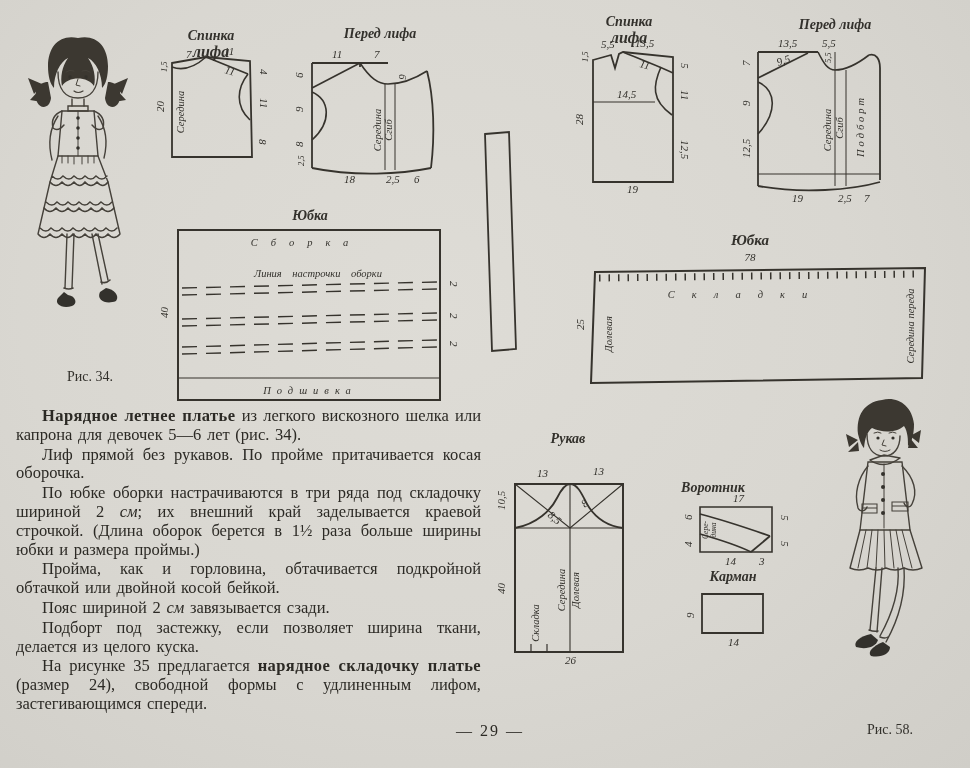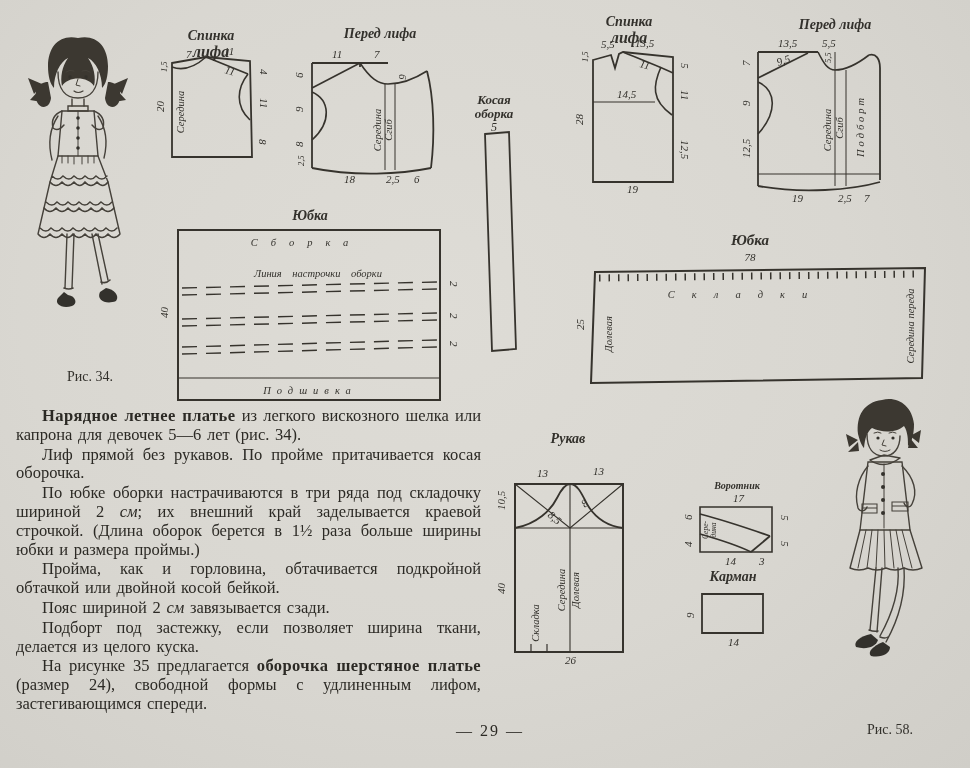--- a/index.html
+++ b/index.html
@@ -108,25 +108,20 @@
     <text class="dim" x="7" y="97" transform="rotate(-90 7 97)">8</text>
     <text class="dim-sm" x="8" y="116" transform="rotate(-90 8 116)">2,5</text>
     <text class="dim" x="103" y="24" transform="rotate(90 103 24)">6</text>
     <text class="dim" x="48" y="133">18</text>
     <text class="dim" x="90" y="133">2,5</text>
     <text class="dim" x="118" y="133">6</text>
     <text class="lbl" x="85" y="80" transform="rotate(-90 85 80)" text-anchor="middle">Середина</text>
     <text class="lbl" x="96" y="80" transform="rotate(-90 96 80)" text-anchor="middle">Сгиб</text>
   </svg>
 
-  <div class="abs pat-title" style="left:455px;top:93px;width:78px;font-size:13px;font-weight:bold">
-    <span>Косая</span><br>
-    <span>оборка</span><br>
-    <span style="font-style:italic;font-weight:normal;font-size:12px">5</span>
-  </div>
   <svg class="abs" style="left:475px;top:125px" width="50" height="235" viewBox="0 0 50 235">
     <polygon points="10,9 34,7 41,224 17,226" fill="none" stroke="#36332d" stroke-width="1.8"></polygon>
   </svg>
 
   <div class="abs pat-title" style="left:590px;top:15px;width:78px;font-size:14px">
     <span>Спинка</span>
     <span class="sub">лифа</span>
   </div>
   <svg class="abs" style="left:577px;top:40px" width="115" height="155" viewBox="0 0 115 155">
     <g fill="none" stroke="#36332d">
@@ -209,21 +204,21 @@
     <text class="lbl" x="336" y="100" transform="rotate(-90 336 100)" text-anchor="middle">Середина переда</text>
   </svg>
 
   <div id="article">
       <p><span class="b">Нарядное летнее платье</span><span class="n"> из легкого вискозного шелка или капрона для девочек 5—6 лет (рис. 34).</span></p>
       <p><span class="n">Лиф прямой без рукавов. По пройме притачивается косая оборочка.</span></p>
       <p><span class="n">По юбке оборки настрачиваются в три ряда под складочку шириной 2 </span><span class="i">см</span><span class="n">; их внешний край заделывается краевой строчкой. (Длина оборок берется в 1½ раза больше ширины юбки и размера проймы.)</span></p>
       <p><span class="n">Пройма, как и горловина, обтачивается подкройной обтачкой или двойной косой бейкой.</span></p>
       <p><span class="n">Пояс шириной 2 </span><span class="i">см</span><span class="n"> завязывается сзади.</span></p>
       <p><span class="n">Подборт под застежку, если позволяет ширина ткани, делается из целого куска.</span></p>
-      <p><span class="n">На рисунке 35 предлагается </span><span class="b">оборочка шерстяное платье</span><span class="n"> (размер 24), свободной формы с удлиненным лифом, застегивающимся спереди.</span></p>
+      <p><span class="n">На рисунке 35 предлагается </span><span class="b">нарядное складочку платье</span><span class="n"> (размер 24), свободной формы с удлиненным лифом, застегивающимся спереди.</span></p>
     </div>
 
   <div class="abs pat-title" style="left:523px;top:432px;width:90px;font-size:14px">Рукав</div>
   <svg class="abs" style="left:495px;top:460px" width="140" height="220" viewBox="0 0 140 220">
     <g fill="none" stroke="#36332d">
       <rect x="20" y="24" width="108" height="168" stroke-width="2"></rect>
       <path stroke-width="1.1" d="M20,68 H128"></path>
       <path stroke-width="1.1" d="M75,24 V192"></path>
       <path stroke-width="1.1" d="M20,24 L75,68 M128,24 L75,68"></path>
       <path stroke-width="1.8" d="M20,68 C42,64 56,50 62,38 C66,30 70,24 75,24 C82,24 86,32 92,44 C100,58 112,66 128,68"></path>
@@ -234,21 +229,21 @@
     <text class="dim" x="10" y="50" transform="rotate(-90 10 50)">10,5</text>
     <text class="dim" x="52" y="56" transform="rotate(42 52 56)">8,5</text>
     <text class="dim" x="90" y="48" transform="rotate(-42 90 48)">8</text>
     <text class="dim" x="10" y="134" transform="rotate(-90 10 134)">40</text>
     <text class="dim" x="70" y="204">26</text>
     <text class="lbl" x="70" y="130" transform="rotate(-90 70 130)" text-anchor="middle">Середина</text>
     <text class="lbl" x="84" y="130" transform="rotate(-90 84 130)" text-anchor="middle">Долевая</text>
     <text class="lbl" x="44" y="163" transform="rotate(-90 44 163)" text-anchor="middle">Складка</text>
   </svg>
 
-  <div class="abs pat-title" style="left:692px;top:481px;width:90px;font-size:10px">Воротник</div>
+  <div class="abs pat-title" style="left:668px;top:481px;width:90px;font-size:14px">Воротник</div>
   <svg class="abs" style="left:683px;top:490px" width="115" height="90" viewBox="0 0 115 90">
     <g fill="none" stroke="#36332d">
       <rect x="17" y="17" width="72" height="45" stroke-width="1.6"></rect>
       <path stroke-width="1.8" d="M17,24 C40,30 64,38 87,46"></path>
       <path stroke-width="1.8" d="M17,44 C38,50 56,56 68,62"></path>
       <path stroke-width="1.8" d="M87,46 L68,62"></path>
     </g>
     <text class="dim" x="50" y="12">17</text>
     <text class="dim" x="9" y="30" transform="rotate(-90 9 30)">6</text>
     <text class="dim" x="9" y="57" transform="rotate(-90 9 57)">4</text>

